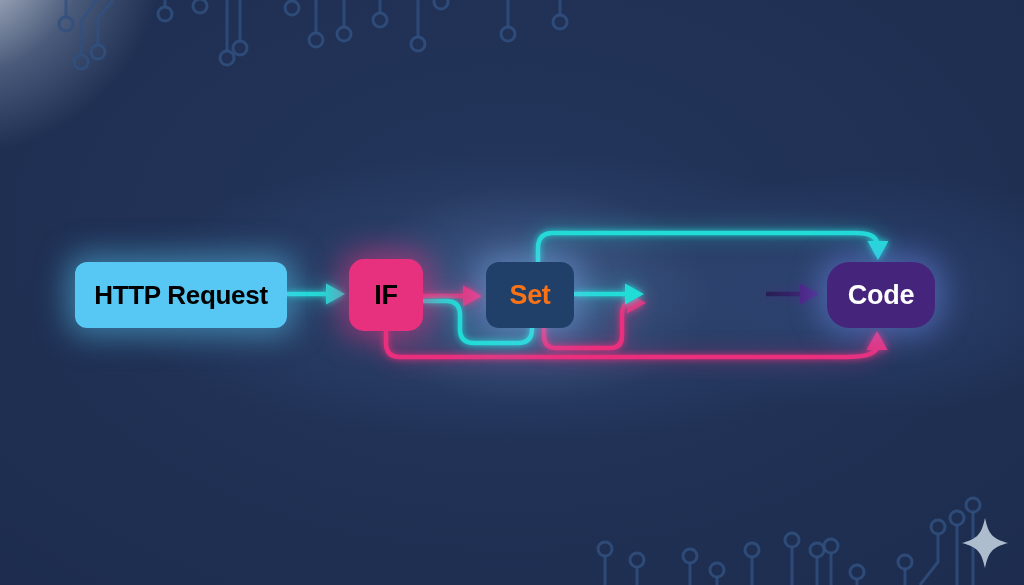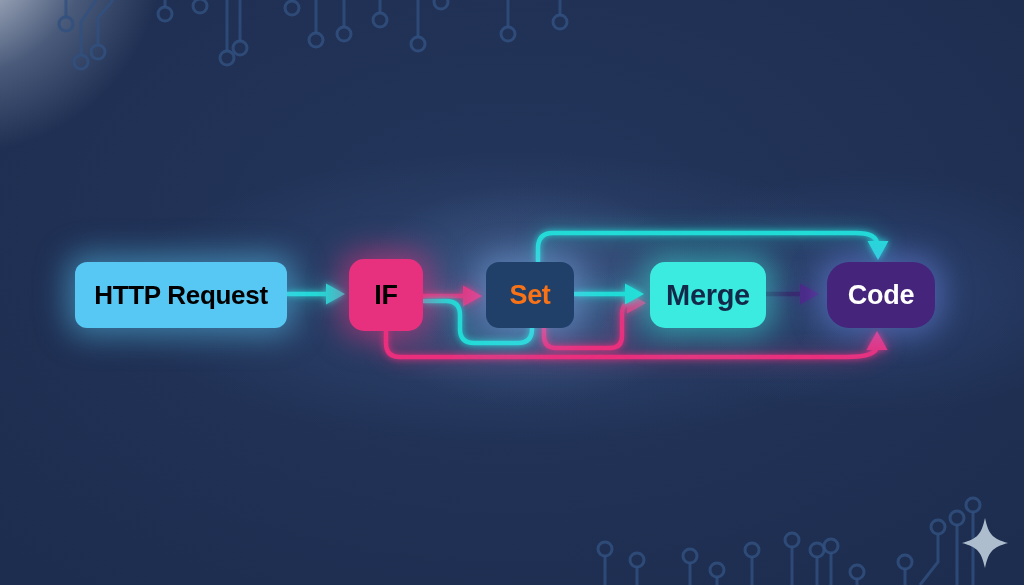--- a/index.html
+++ b/index.html
@@ -139,20 +139,17 @@
 
   <div class="node" style="left: 75px; top: 262px; width: 212px; height: 66px; border-radius: 12px; font-size: 26px; background: rgb(87, 199, 243); color: #000000; box-shadow: rgba(87, 199, 243, 0.5) 0px 0px 30px 8px;">
     <span class="node-label">HTTP Request</span>
   </div>
   <div class="node" style="left: 349px; top: 259px; width: 74px; height: 72px; border-radius: 15px; font-size: 27px; background: rgb(231, 49, 127); color: #000000; box-shadow: rgba(231, 49, 127, 0.55) 0px 0px 30px 8px;">
     <span class="node-label">IF</span>
   </div>
   <div class="node" style="left: 486px; top: 262px; width: 88px; height: 66px; border-radius: 13px; font-size: 27px; background: rgb(32, 64, 106); color: #f97316; box-shadow: rgba(140, 190, 255, 0.38) 0px 0px 30px 8px;">
     <span class="node-label">Set</span>
   </div>
-  <div class="node" style="left: 650px; top: 262px; width: 116px; height: 66px; border-radius: 15px; font-size: 29px; background: rgb(60, 235, 223); color: rgb(19, 41, 74); box-shadow: rgba(60, 235, 223, 0.5) 0px 0px 30px 8px;">
-    <span class="node-label">Merge</span>
-  </div>
   <div class="node" style="left: 827px; top: 262px; width: 108px; height: 66px; border-radius: 22px; font-size: 27px; background: rgb(69, 36, 124); color: rgb(255, 255, 255); box-shadow: rgba(120, 150, 255, 0.42) 0px 0px 30px 8px;">
     <span class="node-label">Code</span>
   </div>
 
 </div>
 
 </body></html>

